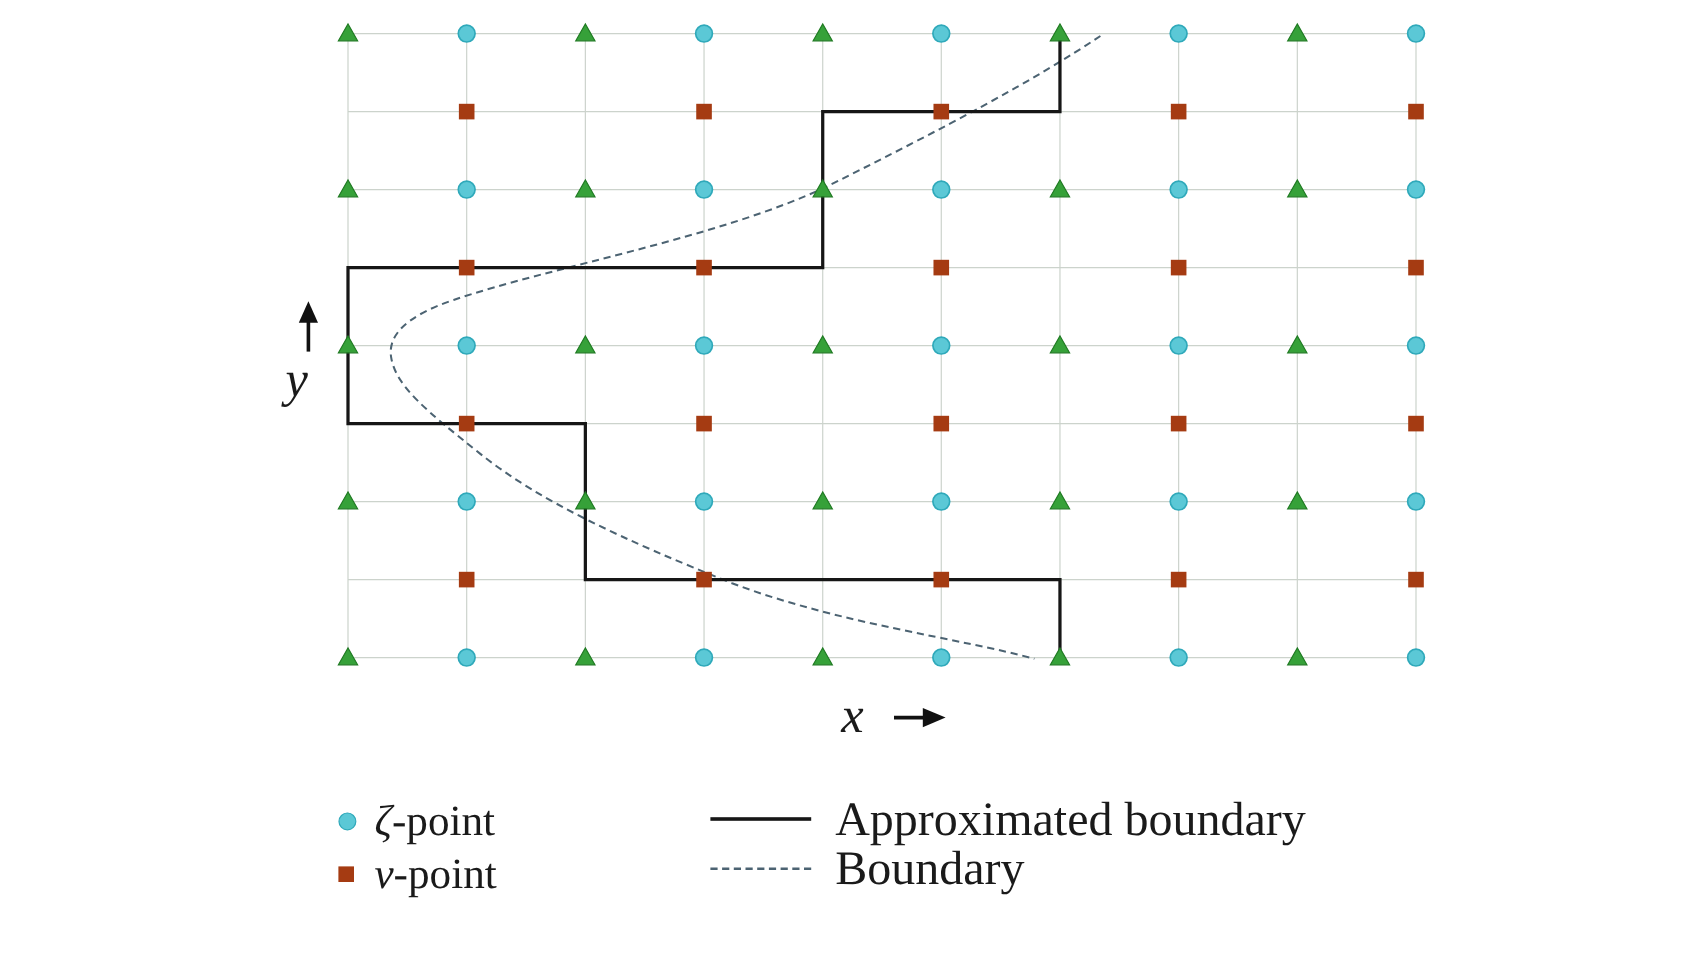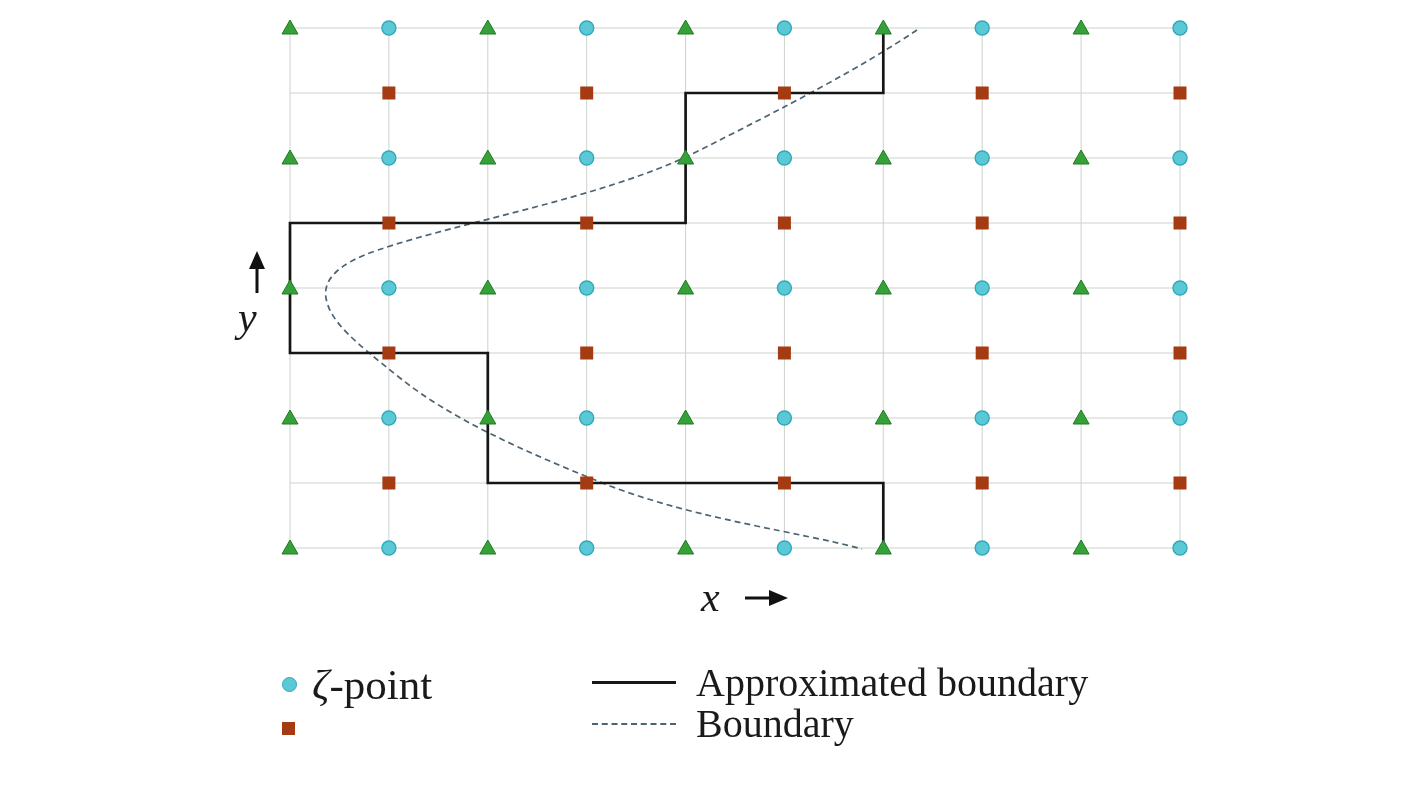--- a/index.html
+++ b/index.html
@@ -21,21 +21,21 @@
     line-height: 1;
     user-select: none;
   }
   #y-label { left: 238px; top: 296px; }
   #x-label { left: 701px; top: 576px; }
 
   .legend-col { position: absolute; display: flex; flex-direction: column; }
   #legend-markers { left: 282px; top: 662px; }
   #legend-lines   { left: 592px; top: 662px; }
 
-  .legend-row { display: flex; align-items: center; height: 44px; font-size: 43px; }
+  .legend-row { display: flex; align-items: center; height: 44px; font-size: 36px; }
   .line-row   { display: flex; align-items: center; height: 41px; font-size: 40px; }
 
   .swatch-cell { width: 30px; display: flex; align-items: center; }
   .sym-circle {
     width: 15px; height: 15px; border-radius: 50%;
     background: var(--zeta, #5bc8d6);
     border: 1.5px solid var(--zeta-edge, #2fa9ba);
     box-sizing: border-box;
   }
   .sym-triangle {
@@ -174,20 +174,21 @@
     <div class="legend-row">
       <span class="swatch-cell">
           <span class="sym-circle"></span>
         </span>
       <span class="legend-label"><span class="sym-it">ζ</span><span>-point</span></span>
     </div>
     <div class="legend-row">
       <span class="swatch-cell">
           <span class="sym-square"></span>
         </span>
+      <span class="legend-label"><span class="sym-it">v</span><span>-point</span></span>
     </div>
   </div>
 
   <div class="legend-col" id="legend-lines">
     <div class="line-row">
       <span class="line-swatch solid"></span>
       <span class="legend-label">Approximated boundary</span>
     </div>
     <div class="line-row">
       <span class="line-swatch dashed"></span>

